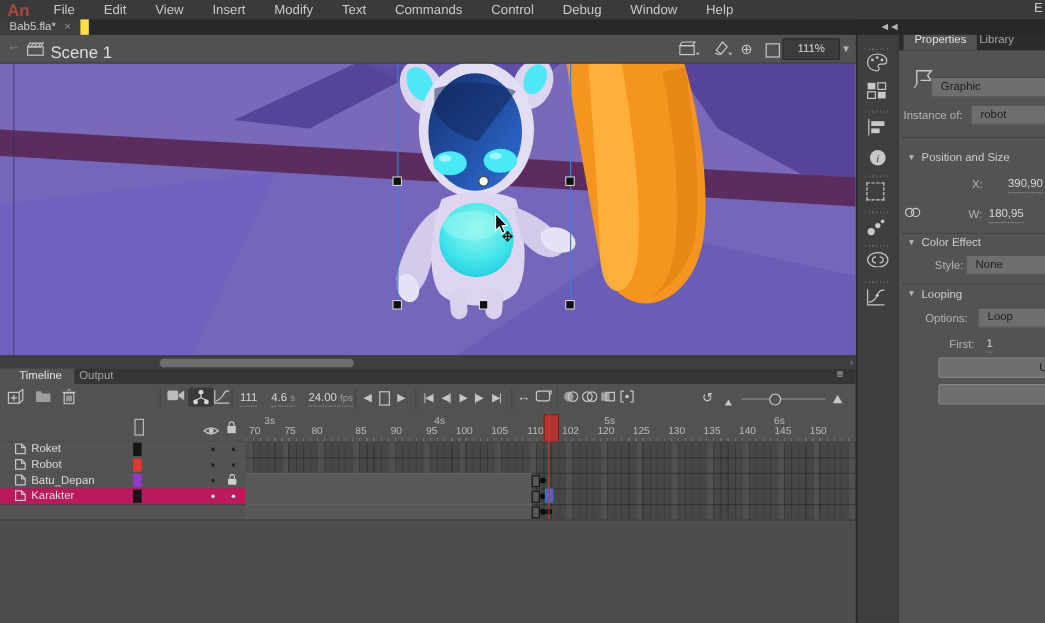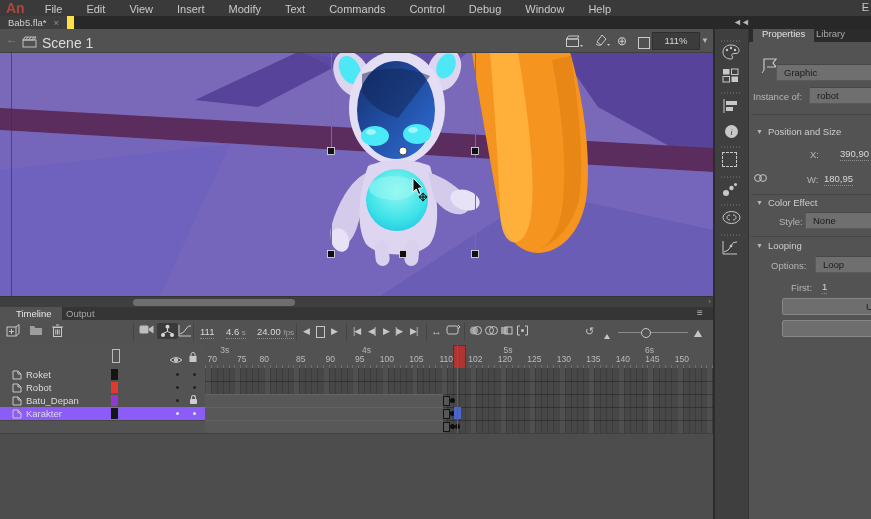--- a/index.html
+++ b/index.html
@@ -52,21 +52,21 @@
   
   #tl-content{position:absolute;left:0;top:38px;width:713px;height:174px;}
   #layer-header{position:absolute;left:0;top:0;width:205px;height:23px;background:#535353;border-bottom:1px solid #3e3e3e;}
   #frames-ruler{position:absolute;left:205px;top:0;width:508px;height:23px;background:#525252;border-bottom:1px solid #3e3e3e;overflow:hidden;}
   .sec-label{position:absolute;top:0px;color:#b9b9b9;font-size:8.5px;transform:translateX(-50%);}
   .frame-label{position:absolute;top:9px;color:#bcbcbc;font-size:8.5px;transform:translateX(-100%);}
   #ruler-ticks{position:absolute;left:0;bottom:0;width:508px;height:3px;
      background-image:repeating-linear-gradient(90deg,#6e6e6e 0,#6e6e6e 1px,transparent 1px,transparent 5.9px);}
   #layer-col{position:absolute;left:0;top:23px;width:205px;height:65px;}
   .layer-row{position:absolute;left:0;width:205px;height:13px;border-bottom:1px solid #454545;display:flex;align-items:center;background:#535353;}
-  .layer-row.selected{background:#8b5cf6;justify-content:flex-end;}
+  .layer-row.selected{background:#be185d;justify-content:flex-end;}
   .layer-icon{margin-left:12px;}
   .layer-name{color:#dcdcdc;font-size:9.5px;margin-left:4px;flex:1;white-space:nowrap;overflow:hidden;}
   .layer-swatch{position:absolute;left:111px;top:1px;width:7px;height:11px;}
   .col-dot{position:absolute;top:5px;width:3px;height:3px;border-radius:50%;background:#222;}
   .col-dot.bright{background:#d8ecff;}
   .eye-col{left:176px;} .lock-col{left:193px;}
   .mini-lock{position:absolute;left:190px;top:5px;width:7px;height:5px;background:#cfcfcf;border-radius:1px;}
   .mini-lock::before{content:"";position:absolute;left:1px;top:-4px;width:3px;height:3px;border:1px solid #cfcfcf;border-bottom:none;border-radius:3px 3px 0 0;}
   #frames-area{position:absolute;left:205px;top:23px;width:508px;height:65px;background-color:#474747;
      background-image:

